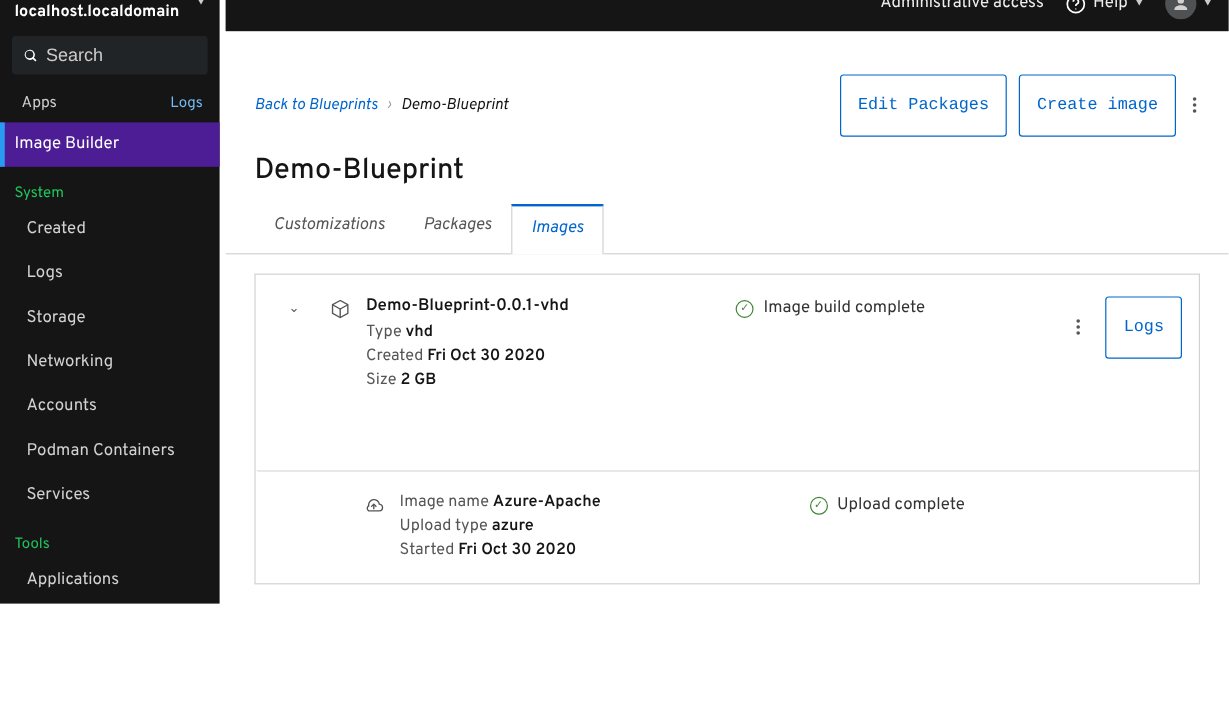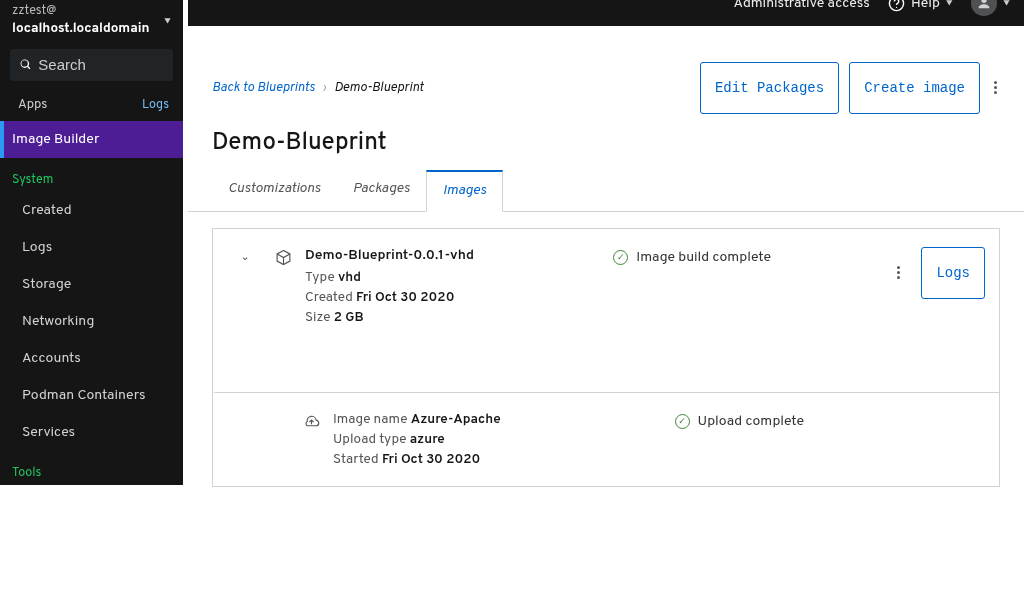--- a/index.html
+++ b/index.html
@@ -95,20 +95,21 @@
     <div class="nav-group-label">System</div>
     <div class="nav-item">Created</div>
     <div class="nav-item">Logs</div>
     <div class="nav-item">Storage</div>
     <div class="nav-item">Networking</div>
     <div class="nav-item">Accounts</div>
     <div class="nav-item">Podman Containers</div>
     <div class="nav-item">Services</div>
 
     <div class="nav-group-label">Tools</div>
+    <div class="nav-item">Applications</div>
   </aside>
   <div class="scrollbar-v"></div>
 
   <div class="main-col">
     <div class="topbar">
       <div class="tb-item">
         <span>Administrative access</span>
       </div>
       <div class="tb-item">
         <svg width="17" height="17" viewBox="0 0 24 24" fill="none" stroke="#fff" stroke-width="2">

